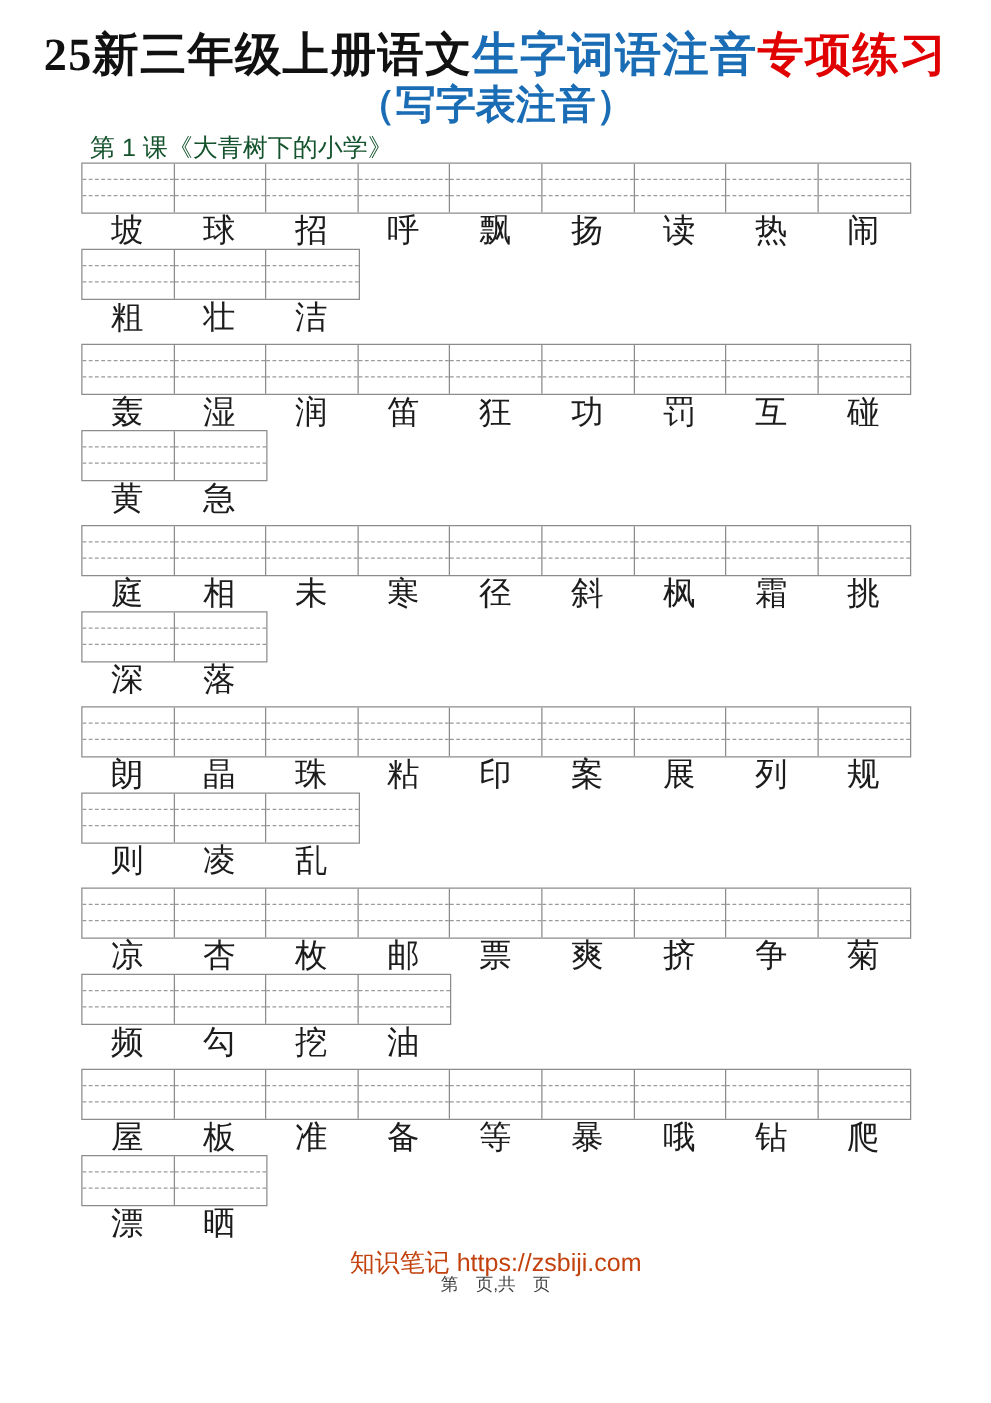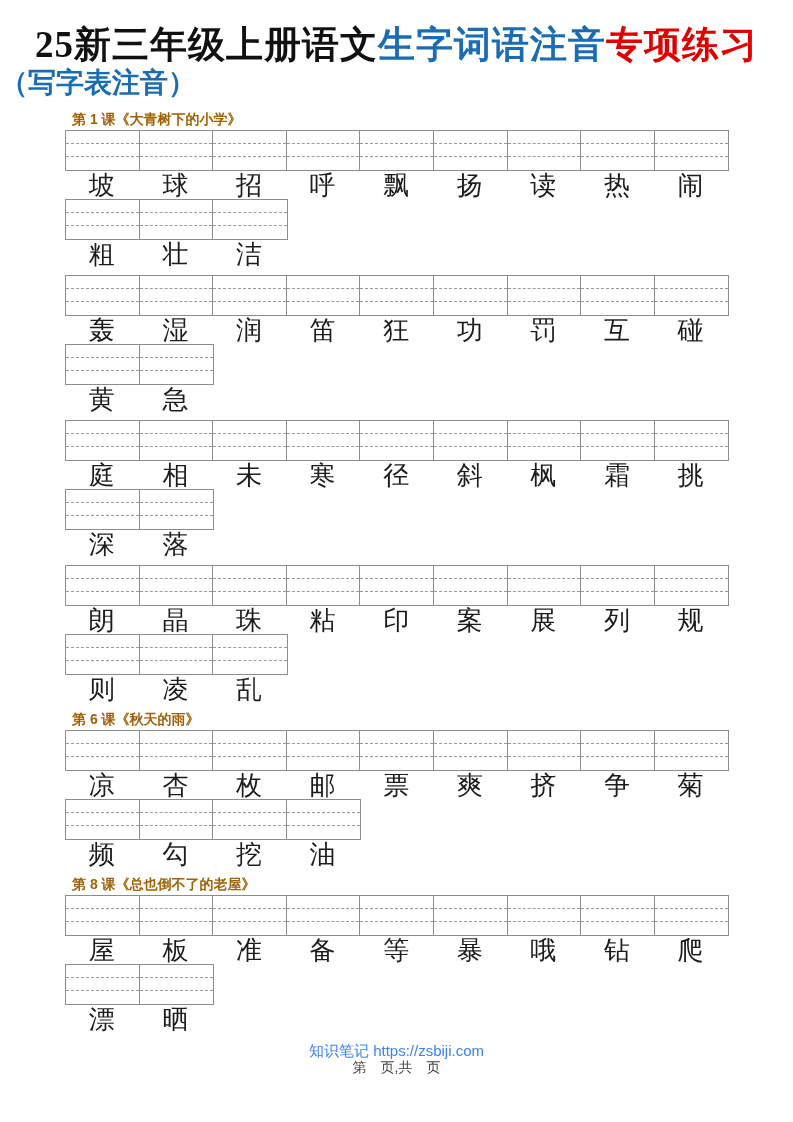--- a/index.html
+++ b/index.html
@@ -29,38 +29,39 @@
     font-weight: bold;
     line-height: 46px;
     letter-spacing: 1px;
     color: #111111;
     font-family: "Liberation Serif", serif;
     white-space: nowrap;
   }
   .title .t-blue { color: #1a6db5; }
   .title .t-red  { color: #e00000; }
   .subtitle {
-    font-size: 28px;
+    text-align: center;
+    font-size: 32px;
     font-weight: bold;
     line-height: 30px;
     color: #1a6db5;
     font-family: "Liberation Serif", serif;
     margin-bottom: 12px;
   }
 
   
   #sections {
     margin-left: 65px;
     width: 664px;
   }
   .lesson { margin-bottom: 7px; }
   .lesson-header {
-    color: #a16207;
-    font-size: 14px;
-    font-weight: bold;
+    color: #14532d;
+    font-size: 20px;
+    font-weight: normal;
     line-height: 18px;
     margin: 0 0 2px 7px;
   }
 
   .pinyin-row {
     display: inline-flex;
     border: 1px solid #8c8c8c;
     height: 41px;
     box-sizing: border-box;
     vertical-align: top;
@@ -99,22 +100,22 @@
     color: #1c1c1c;
     font-family: "DejaVu Serif", serif;
   }
 
   
   .footer {
     margin-top: 8px;
     text-align: center;
   }
   .watermark {
-    font-size: 15px;
-    color: #3b82f6;
+    font-size: 20px;
+    color: #c2410c;
     line-height: 20px;
   }
   .page-info {
     font-size: 14px;
     color: #3f3f3f;
     line-height: 16px;
     margin-top: -2px;
   }
 </style>
 </head>
@@ -233,21 +234,21 @@
           <div class="char">规</div>
         </div><div class="pinyin-row">
           <div class="pinyin-cell"></div>
           <div class="pinyin-cell"></div>
           <div class="pinyin-cell"></div>
         </div><div class="char-row">
           <div class="char">则</div>
           <div class="char">凌</div>
           <div class="char">乱</div>
         </div></section>
-      <section class="lesson"><div class="lesson-header">第 6 课《秋天的雨》</div><div class="pinyin-row">
+      <section class="lesson"><div class="pinyin-row">
           <div class="pinyin-cell"></div>
           <div class="pinyin-cell"></div>
           <div class="pinyin-cell"></div>
           <div class="pinyin-cell"></div>
           <div class="pinyin-cell"></div>
           <div class="pinyin-cell"></div>
           <div class="pinyin-cell"></div>
           <div class="pinyin-cell"></div>
           <div class="pinyin-cell"></div>
         </div><div class="char-row">
@@ -264,21 +265,21 @@
           <div class="pinyin-cell"></div>
           <div class="pinyin-cell"></div>
           <div class="pinyin-cell"></div>
           <div class="pinyin-cell"></div>
         </div><div class="char-row">
           <div class="char">频</div>
           <div class="char">勾</div>
           <div class="char">挖</div>
           <div class="char">油</div>
         </div></section>
-      <section class="lesson"><div class="lesson-header">第 8 课《总也倒不了的老屋》</div><div class="pinyin-row">
+      <section class="lesson"><div class="pinyin-row">
           <div class="pinyin-cell"></div>
           <div class="pinyin-cell"></div>
           <div class="pinyin-cell"></div>
           <div class="pinyin-cell"></div>
           <div class="pinyin-cell"></div>
           <div class="pinyin-cell"></div>
           <div class="pinyin-cell"></div>
           <div class="pinyin-cell"></div>
           <div class="pinyin-cell"></div>
         </div><div class="char-row">

